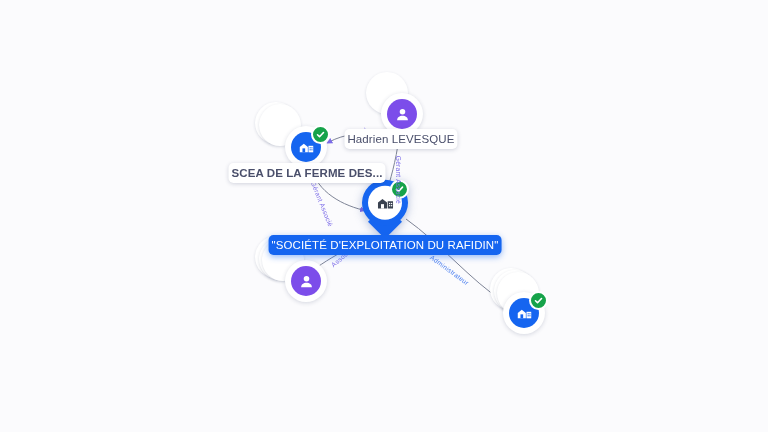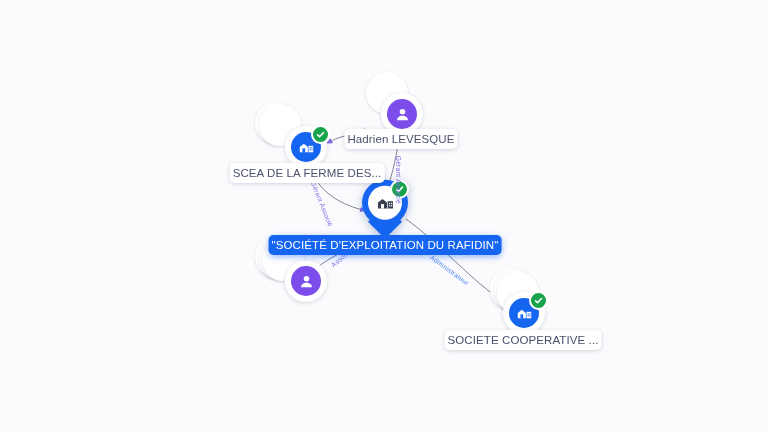--- a/index.html
+++ b/index.html
@@ -200,21 +200,21 @@
           </svg>
         </div>
         <div class="badge-check" style="right:-3px;top:-1px;">
           <svg width="9" height="9" viewBox="0 0 24 24" fill="none" stroke="#ffffff" stroke-width="4.2" stroke-linecap="round" stroke-linejoin="round">
             <path d="M4 12.6 9.4 18 20 6.6"></path>
           </svg>
         </div>
       </div>
     </div>
   </div>
-  <div class="node-label" style="left:307px;top:163px;">SCEA DE LA FERME DES...</div>
+  <div class="node-label" style="left:307px;top:163px;font-weight:bold;">SCEA DE LA FERME DES...</div>
 
   <div class="node" style="left:385px;top:211px;">
     <div class="node-art" style="transform:translate(-50%,-54%);">
       <div class="pin">
         <div class="pin-tail"></div>
         <div class="pin-body"></div>
         <div class="pin-hole">
           <svg width="19" height="19" viewBox="0 0 24 24" fill="#3a4250">
             <path d="M2.5 11.2 8.2 6.6l5.7 4.6v7.6H2.5z"></path>
             <path d="M14.8 9.6h6.7v9.2h-6.7z"></path>
@@ -269,15 +269,14 @@
           </svg>
         </div>
         <div class="badge-check" style="right:-3px;top:-1px;">
           <svg width="9" height="9" viewBox="0 0 24 24" fill="none" stroke="#ffffff" stroke-width="4.2" stroke-linecap="round" stroke-linejoin="round">
             <path d="M4 12.6 9.4 18 20 6.6"></path>
           </svg>
         </div>
       </div>
     </div>
   </div>
-  <div class="node-label" style="left:523px;top:330px;">SOCIETE COOPERATIVE ...</div>
 
 </div>
 
 </body></html>

